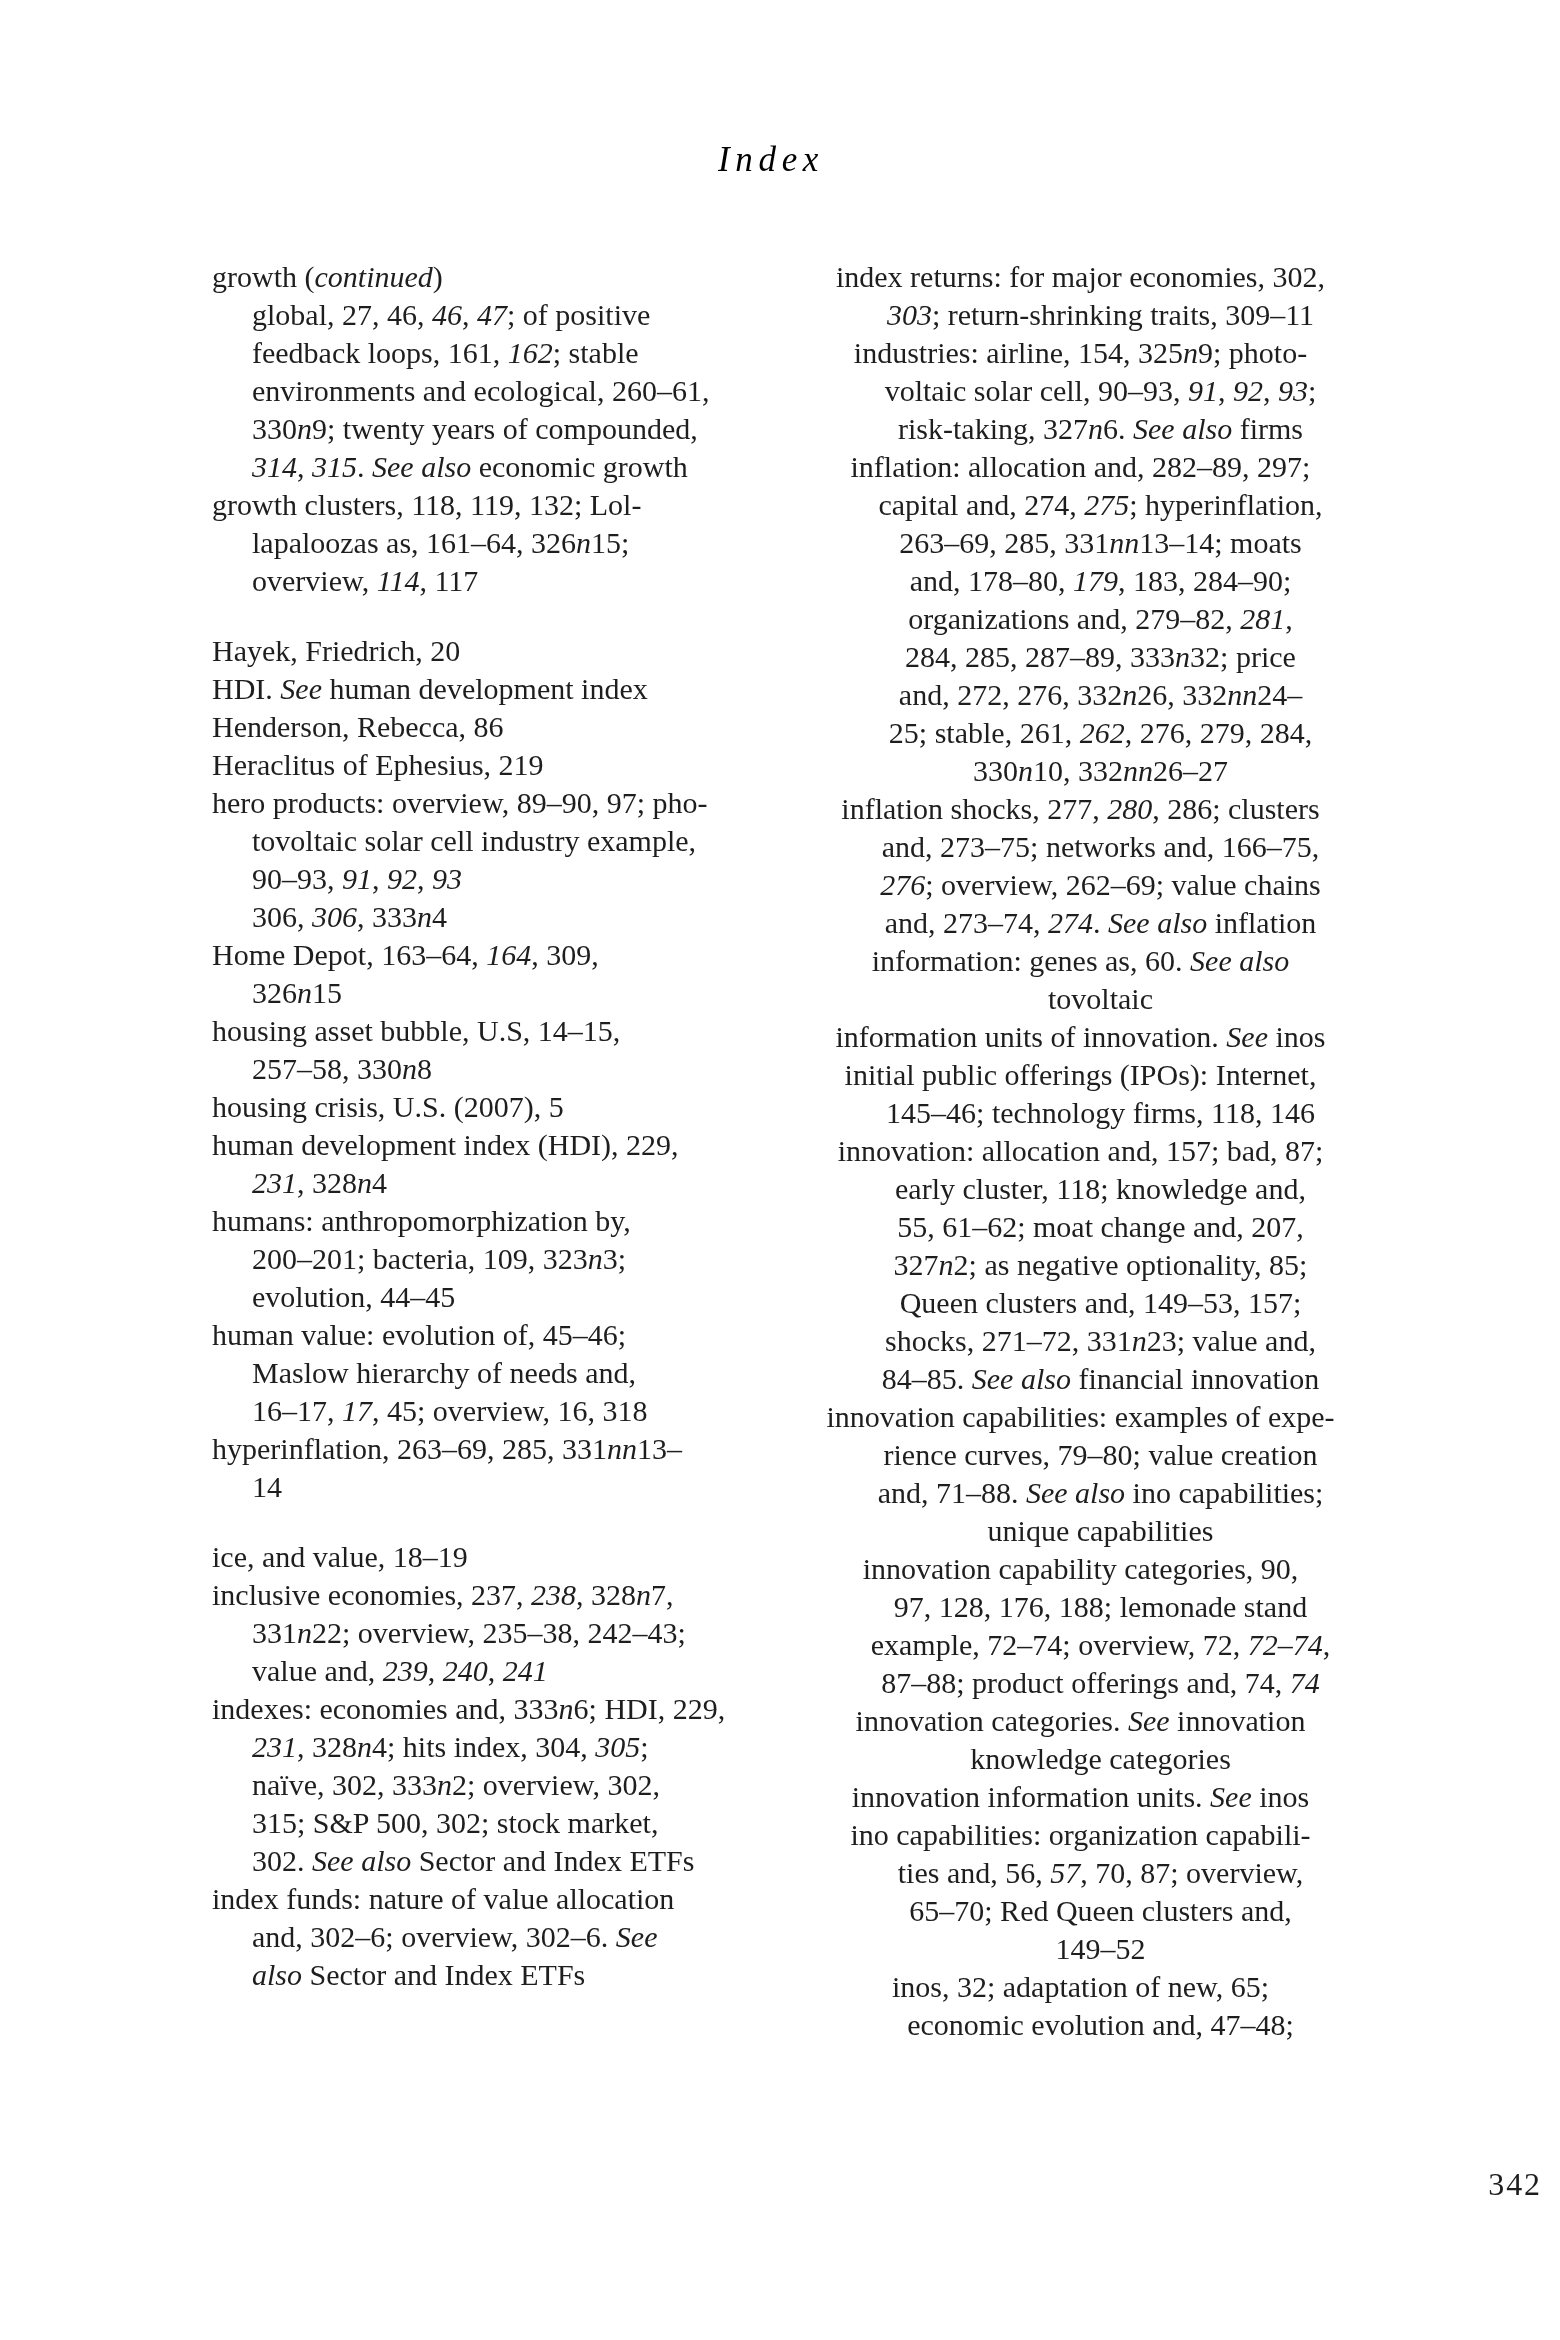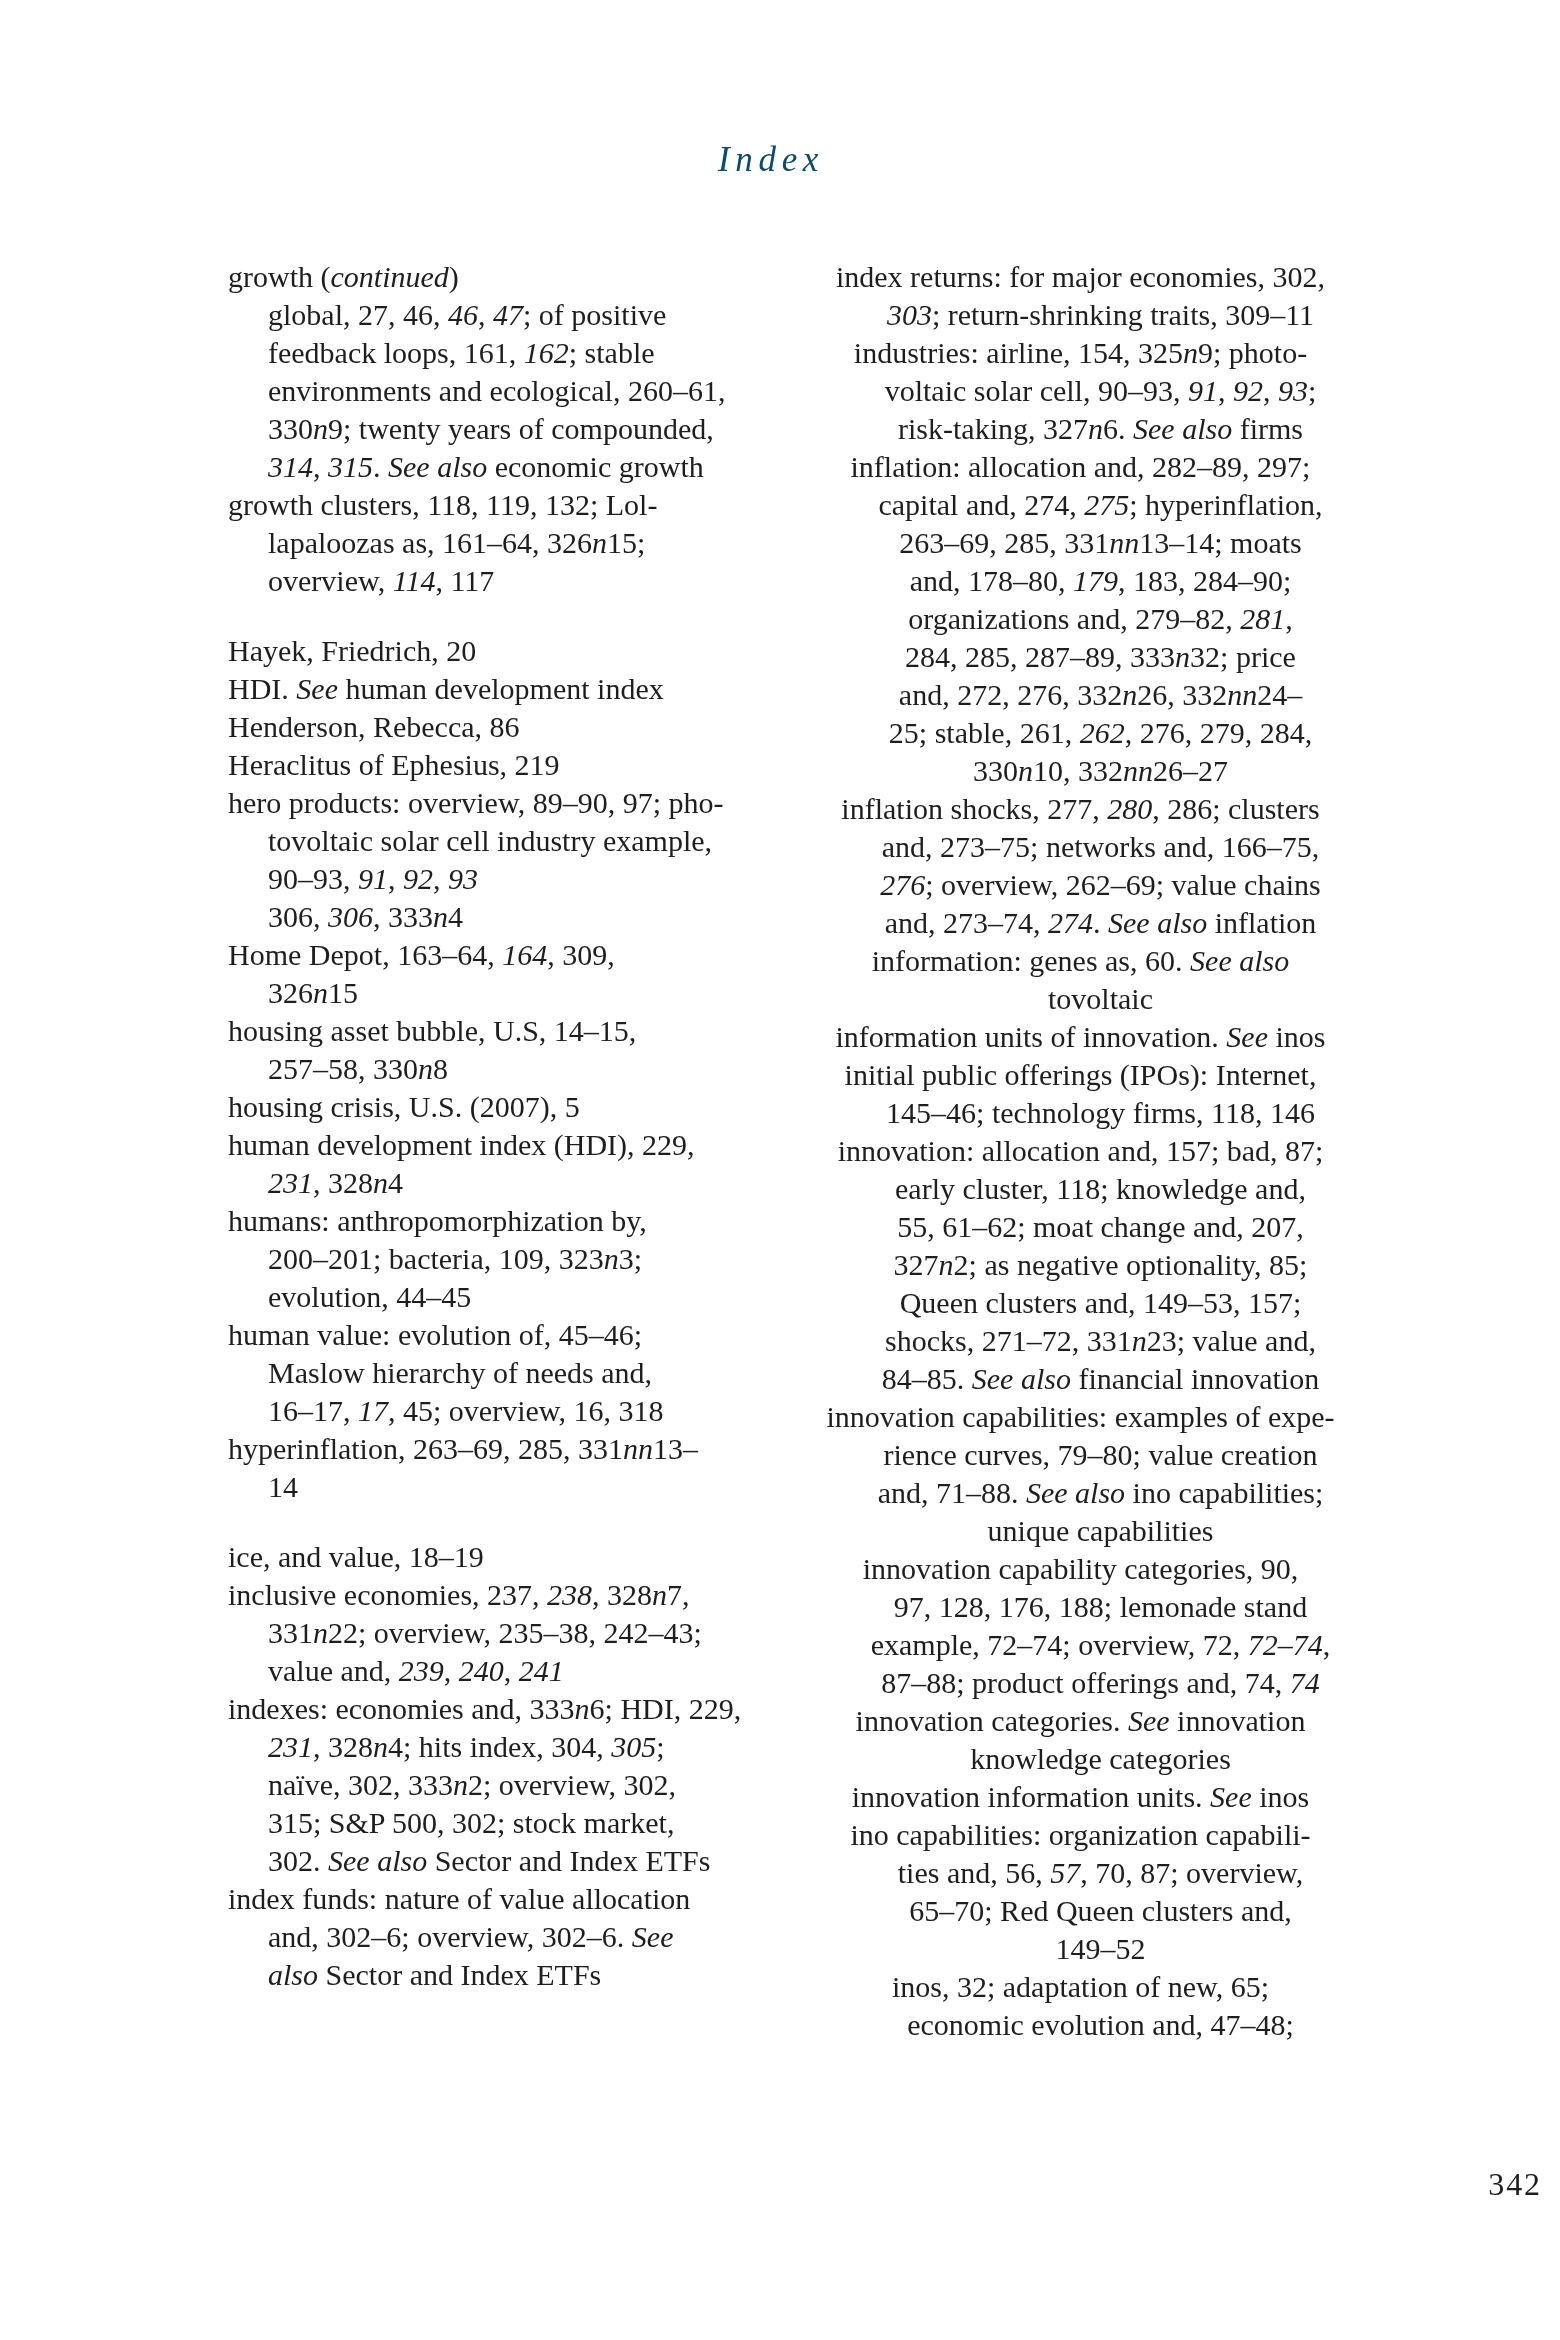--- a/index.html
+++ b/index.html
@@ -17,35 +17,35 @@
   }
   .page-title {
     position: absolute;
     top: 140px;
     left: 0;
     width: 1542px;
     text-align: center;
     font-style: italic;
     font-size: 35px;
     letter-spacing: 5.7px;
-    color: #0c4a6e;
+    color: #000000;
   }
   .columns {
     position: absolute;
     top: 258px;
     left: 212px;
   }
   .col {
     position: absolute;
     top: 0;
     font-size: 30px;
     line-height: 38px;
     white-space: nowrap;
   }
-  .col-left  { left: 0; width: 566px; margin-left: 16px; }
+  .col-left  { left: 0; width: 566px; }
   .col-right { left: 598px; width: 541px; text-align: center; }
   .line { white-space: nowrap; }
   .line.indent { padding-left: 40px; }
   .gap { height: 32px; }
   i { font-style: italic; }
   .page-number {
     position: absolute;
     top: 2166px;
     left: 0;
     width: 1542px;

